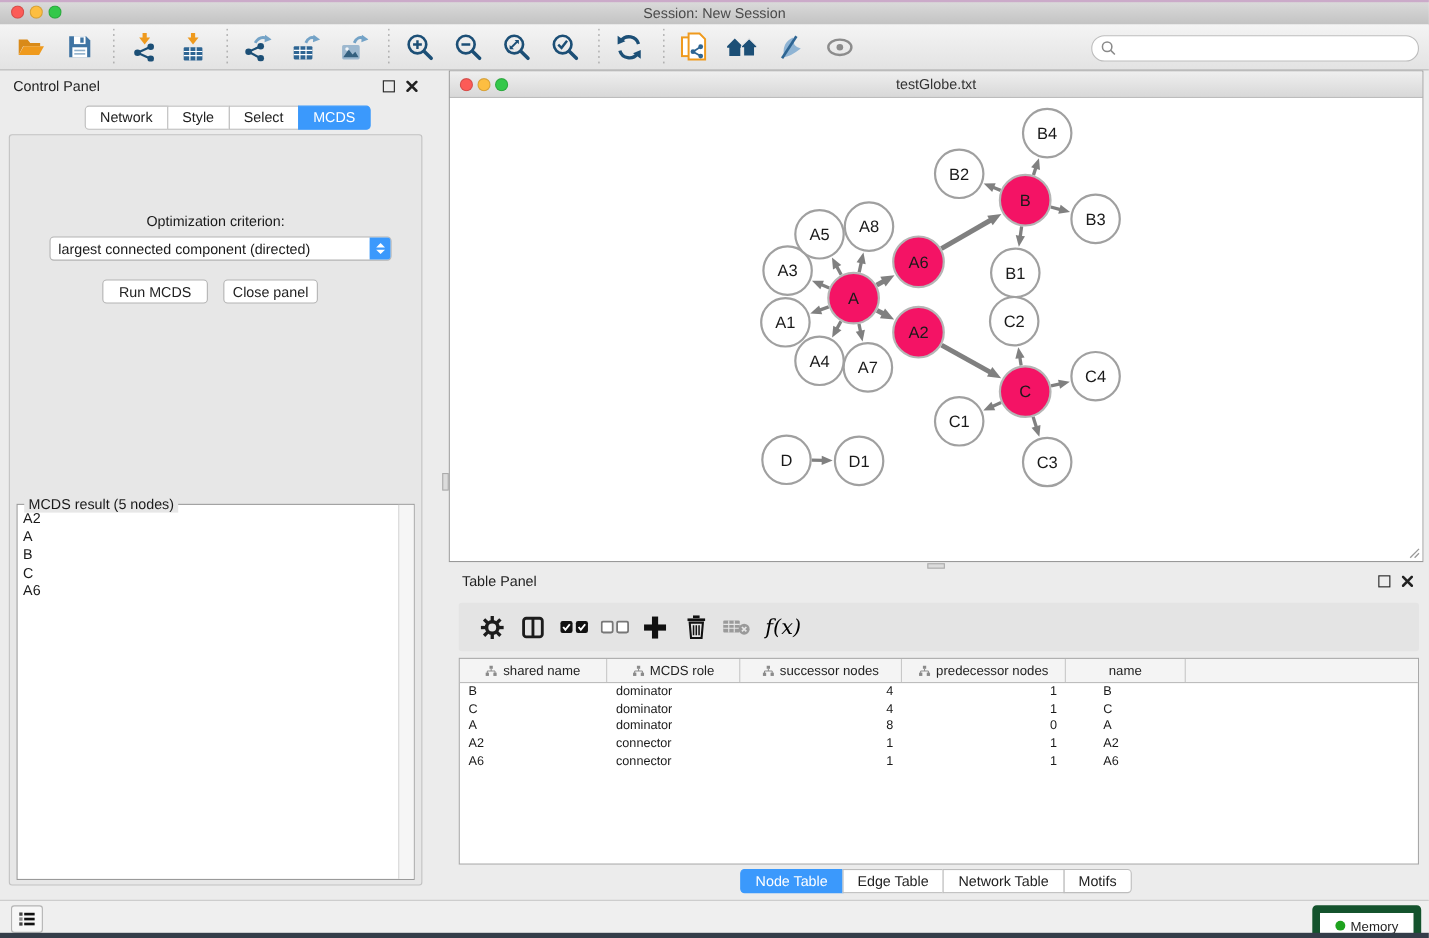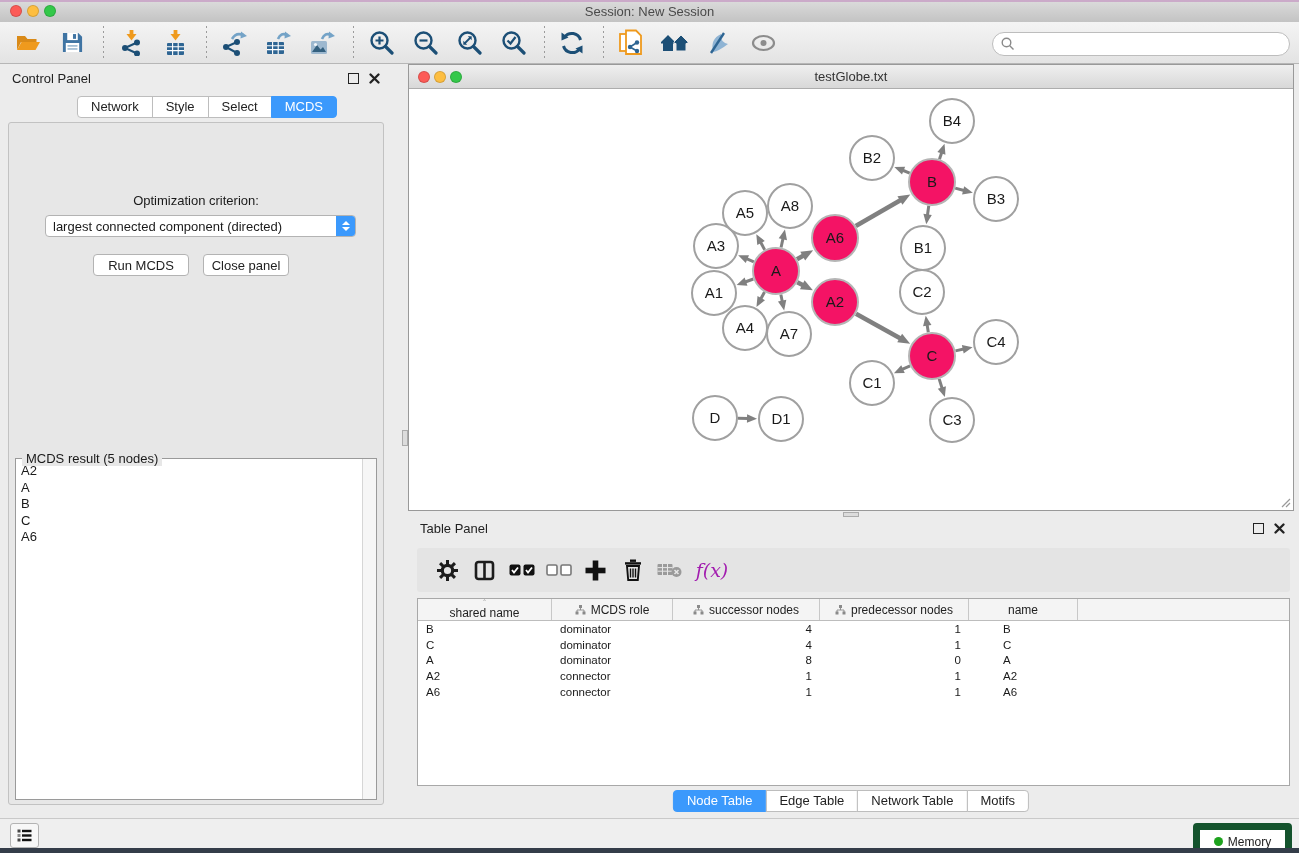--- a/index.html
+++ b/index.html
@@ -69,21 +69,21 @@
   .net-title{position:absolute;left:0;right:0;top:4px;text-align:center;font-size:13px;color:#333;}
   .net-content{position:absolute;left:0;top:24px;right:0;bottom:0;background:#fff;overflow:hidden;}
   .resize-grip{position:absolute;right:2px;bottom:2px;}
   .divider-grip-v{position:absolute;left:402px;top:430px;width:6px;height:16px;background:#dcdcdc;border:1px solid #ababab;box-sizing:border-box;}
   .divider-grip-h{position:absolute;left:843px;top:512px;width:16px;height:5px;background:#dcdcdc;border:1px solid #ababab;box-sizing:border-box;}
   
   .table-panel{position:absolute;left:403px;top:515px;width:896px;height:297px;}
   .tp-toolbar{position:absolute;left:14px;top:33px;width:873px;height:44px;background:#E4E4E4;
     border-radius:3px;display:flex;align-items:center;padding-left:12px;box-sizing:border-box;}
   .tpbtn{width:37px;height:36px;display:flex;align-items:center;justify-content:center;flex:0 0 auto;}
-  .fx{font-family:"DejaVu Serif","Liberation Serif",serif;font-style:italic;font-size:19px;color:#a21caf;}
+  .fx{font-family:"DejaVu Serif","Liberation Serif",serif;font-style:italic;font-size:19px;color:#000000;}
   .tbl{position:absolute;left:14px;top:83px;width:873px;height:188px;background:#fff;
     border:1px solid #a8a8a8;box-sizing:border-box;overflow:hidden;}
   .tbl-head{display:flex;height:21px;background:#f4f4f4;border-bottom:1px solid #bdbdbd;}
   .tbl-hcell{display:flex;align-items:center;justify-content:center;gap:5px;
     border-right:1px solid #c8c8c8;font-size:12px;color:#222;box-sizing:border-box;height:21px;}
   .tbl-row{display:flex;height:15.7px;align-items:center;}
   .tbl-cell{font-size:11.5px;box-sizing:border-box;white-space:nowrap;overflow:hidden;}
   .al{padding-left:8px;text-align:left;}
   .ar{padding-right:8px;text-align:right;}
   .an{padding-left:34px;text-align:left;}
@@ -532,21 +532,21 @@
         <circle cx="19.5" cy="10" r="5" fill="#9a9a9a"></circle>
         <path d="M17.5 8 L21.5 12 M21.5 8 L17.5 12" stroke="#e6e6e6" stroke-width="1.6"></path>
       </svg>
     </div>
     <div class="tpbtn" style="width:48px;">
       <span class="fx">f(x)</span>
     </div>
   </div>
   <div class="tbl">
     <div class="tbl-head" id="tbl-head">
-        <div class="tbl-hcell" style="width: 134px; flex-direction: column;">
+        <div class="tbl-hcell" style="width: 134px;">
           <svg width="11" height="10" viewBox="0 0 11 10">
             <path d="M5.5 3 v2 M2 7 V5 h7 v2" fill="none" stroke="#8a8a8a" stroke-width="0.9"></path>
             <rect x="4" y="0" width="3" height="3" fill="#8a8a8a"></rect>
             <rect x="0.5" y="6.5" width="3" height="3" fill="#8a8a8a"></rect>
             <rect x="7.5" y="6.5" width="3" height="3" fill="#8a8a8a"></rect>
           </svg>
           <span>shared name</span>
         </div>
         <div class="tbl-hcell" style="width: 121px;">
           <svg width="11" height="10" viewBox="0 0 11 10">

